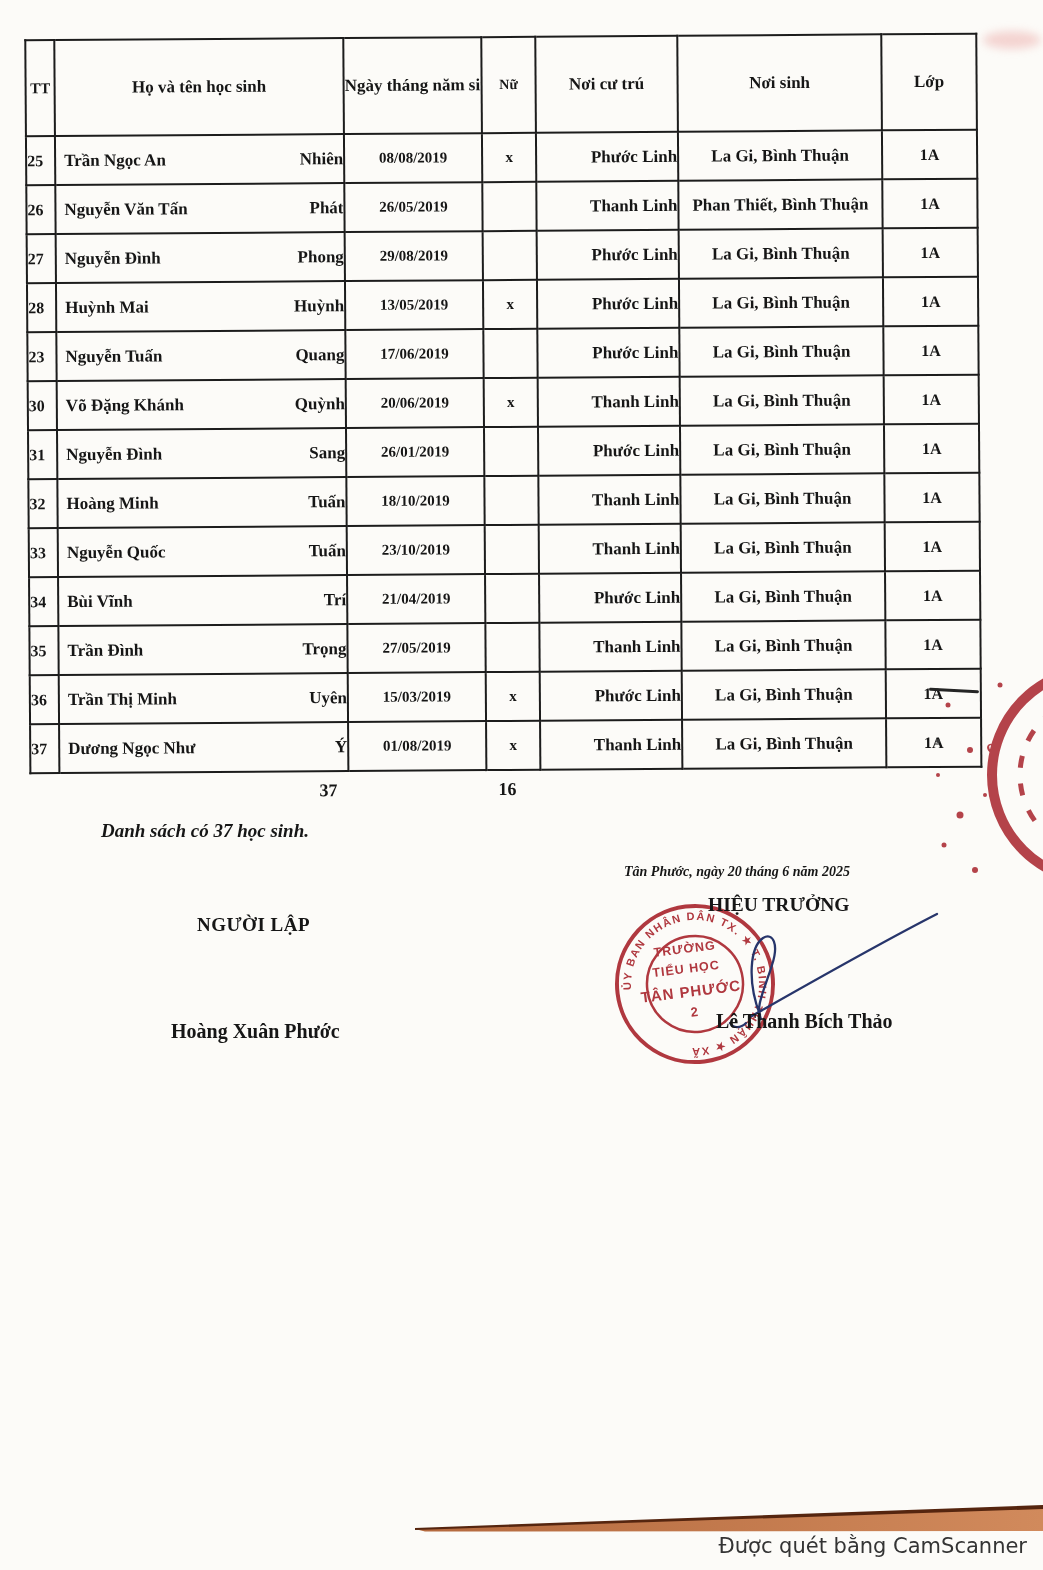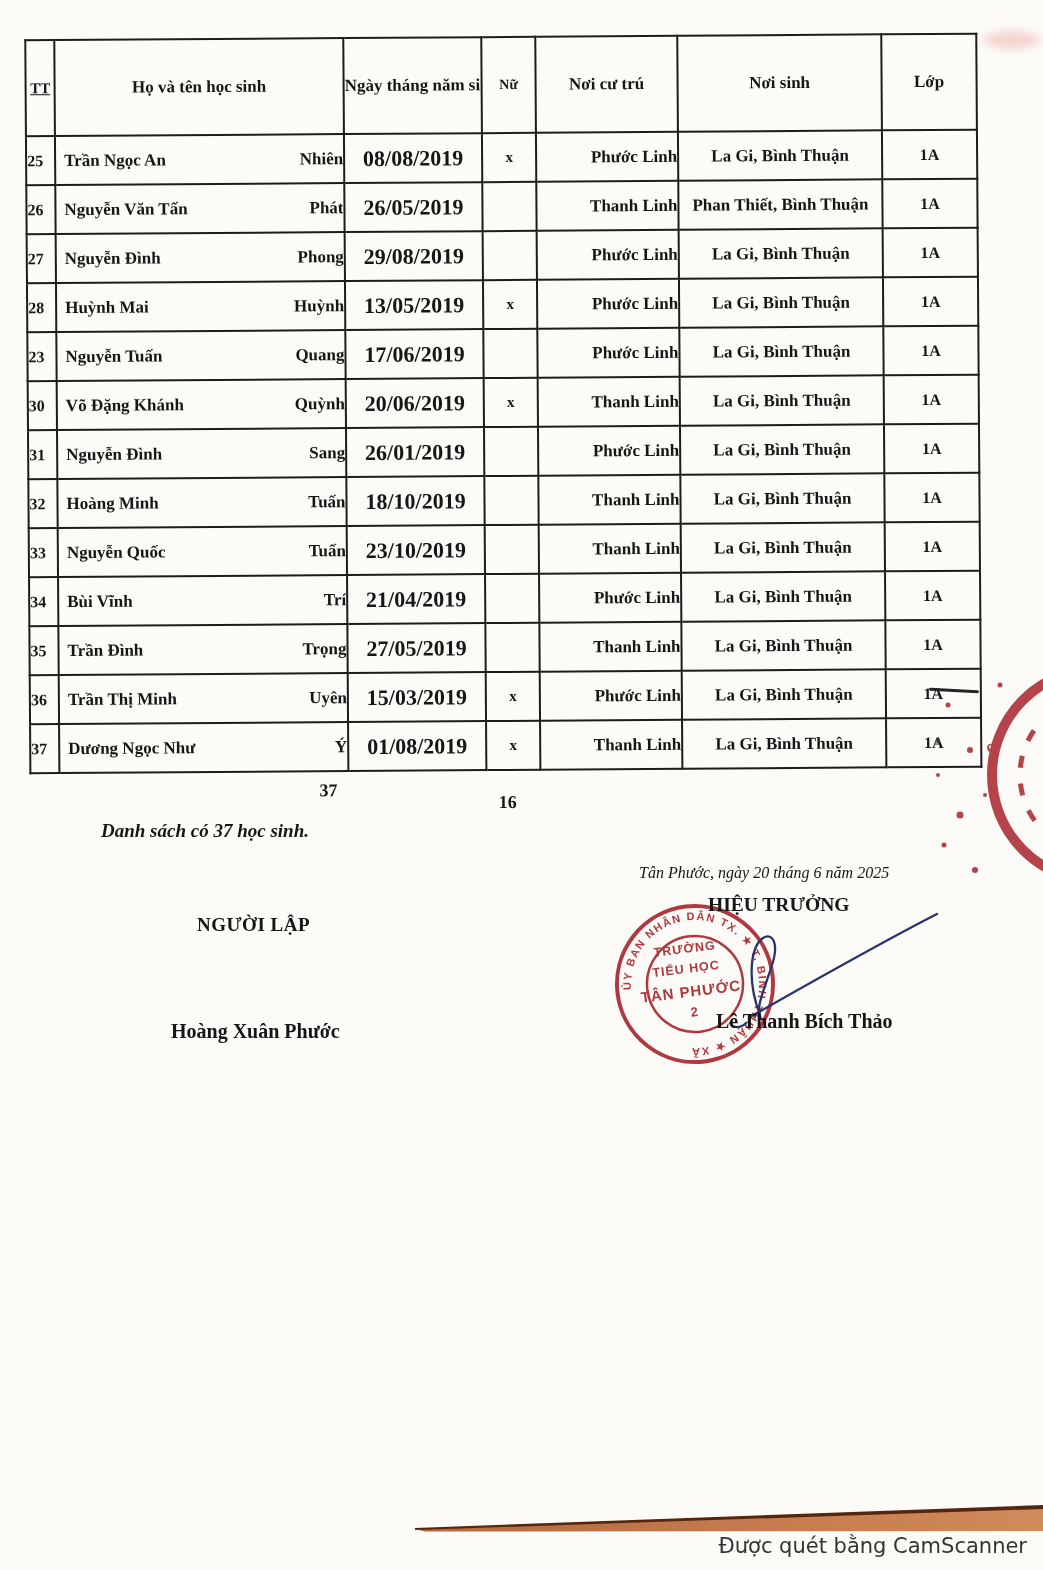--- a/index.html
+++ b/index.html
@@ -13,41 +13,41 @@
     position:absolute; left:27px; top:36px; width:951px; height:785px;
     transform:rotate(-0.4deg); transform-origin:center;
   }
   table.roster{border-collapse:collapse; width:951px; table-layout:fixed;}
   table.roster th, table.roster td{
     border:2px solid #1c1c1c; font-weight:bold; padding:0;
     overflow:hidden; white-space:nowrap;
   }
   table.roster thead tr{height:96px;}
   table.roster tbody tr{height:49px;}
-  th.h-tt{font-size:15px;text-decoration:underline;}
+  th.h-tt{font-size:15px;}
   th{font-size:17px; text-align:center; line-height:1.25; white-space:normal;}
   th.h-nu{font-size:14px;}
   td.c-tt{font-size:16px; text-align:left;}
   td.c-name{font-size:17px;}
   .name-flex{display:flex; align-items:center;}
   .name-flex .fam{width:206px; padding-left:8px; box-sizing:border-box;}
   .name-flex .giv{flex:1; text-align:right;}
-  td.c-dob{font-size:22px; text-align:center;border-radius:21px;}
+  td.c-dob{font-size:15px; text-align:center;border-radius:21px;}
   td.c-nu{font-size:15px; text-align:center;}
   td.c-res{font-size:17px; text-align:right;}
   td.c-birth{font-size:17px; text-align:center;}
   td.c-class{font-size:16px; text-align:center;}
   .totals{position:absolute; top:743px; left:0; right:0; height:26px; font-size:18px; font-weight:bold;}
   .totals .t-students{position:absolute; left:277px; width:44px; text-align:center;}
-  .totals .t-girls{position:absolute; left:456px; width:44px; text-align:center;margin-top:13px;}
+  .totals .t-girls{position:absolute; left:456px; width:44px; text-align:center;}
   
   .summary{position:absolute; left:76px; top:820px; font-size:19px; font-weight:bold; font-style:italic;margin-left:25px;}
   .sig-left-role{position:absolute; left:197px; top:914px; font-size:19px; font-weight:bold; letter-spacing:.5px;}
   .sig-left-name{position:absolute; left:171px; top:1020px; font-size:20px; font-weight:bold;}
-  .date-line{position:absolute; left:624px; top:864px; font-size:16px; font-weight:normal; font-style:italic;margin-left:15px;}
+  .date-line{position:absolute; left:624px; top:864px; font-size:14px; font-weight:bold; font-style:italic;}
   .sig-right-role{position:absolute; left:708px; top:894px; font-size:19.5px; font-weight:bold; z-index:4;}
   .sig-right-name{position:absolute; left:716px; top:1010px; font-size:20px; font-weight:bold; z-index:5;}
   .stamp-svg{position:absolute; left:605px; top:900px; z-index:2; opacity:.9;}
   .sign-svg{position:absolute; left:600px; top:895px; z-index:3;}
   .edge-stamp-svg{position:absolute; left:930px; top:645px; z-index:2; opacity:.85;}
   .pen-dash{position:absolute; left:929px; top:689px; width:50px; height:3px;
     background:#252525; border-radius:2px; transform:rotate(3deg); z-index:1;}
   .pen-dot{position:absolute; left:936px; top:739px; width:4px; height:4px; border-radius:50%; background:#3a3a3a;}
   .pink-smudge{position:absolute; left:983px; top:31px; width:58px; height:18px;
     background:rgba(231,150,148,.38); border-radius:50%; filter:blur(4px);}

